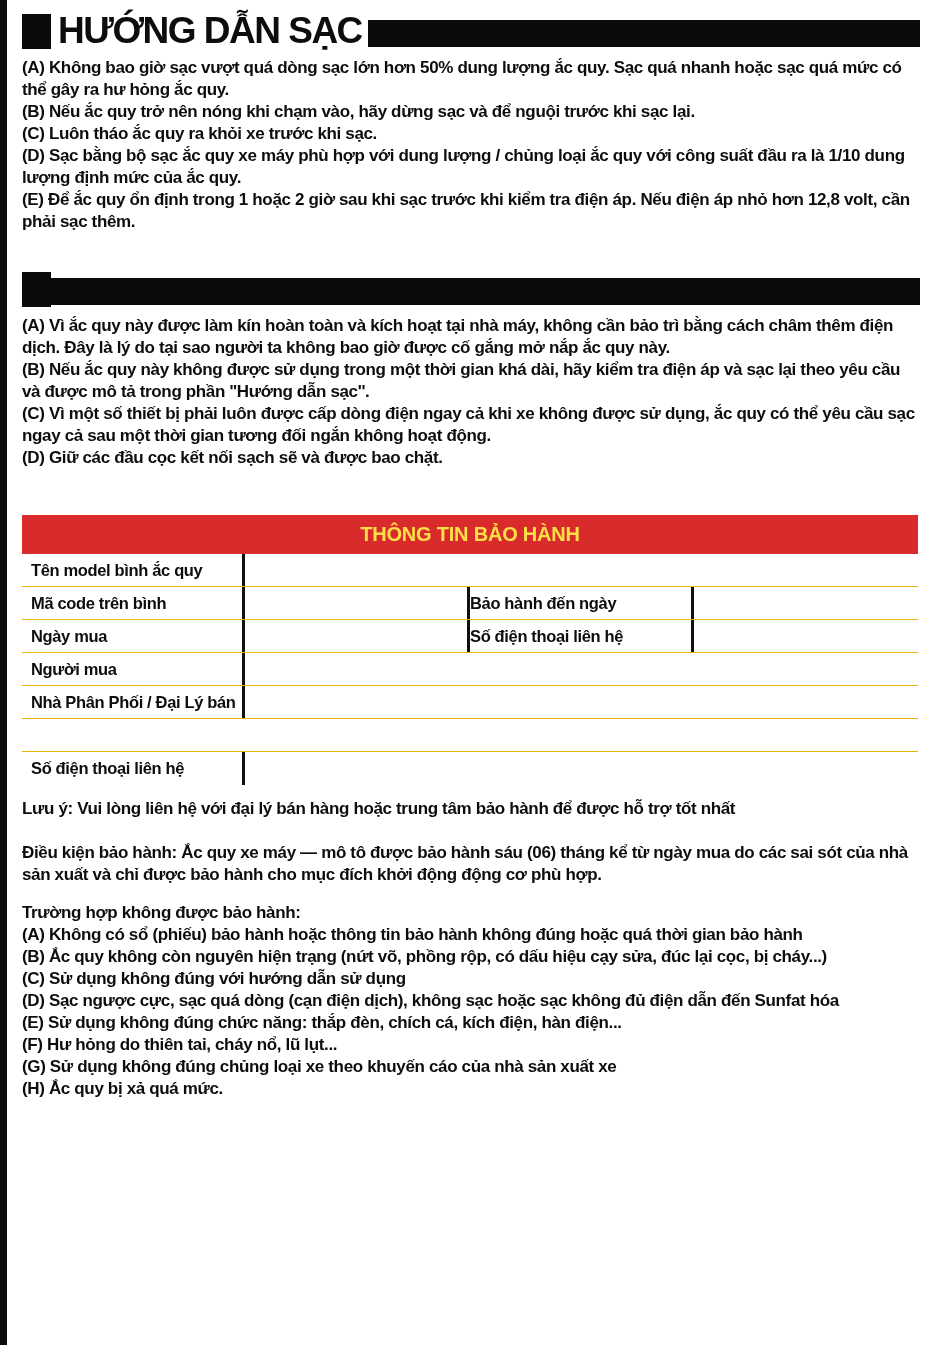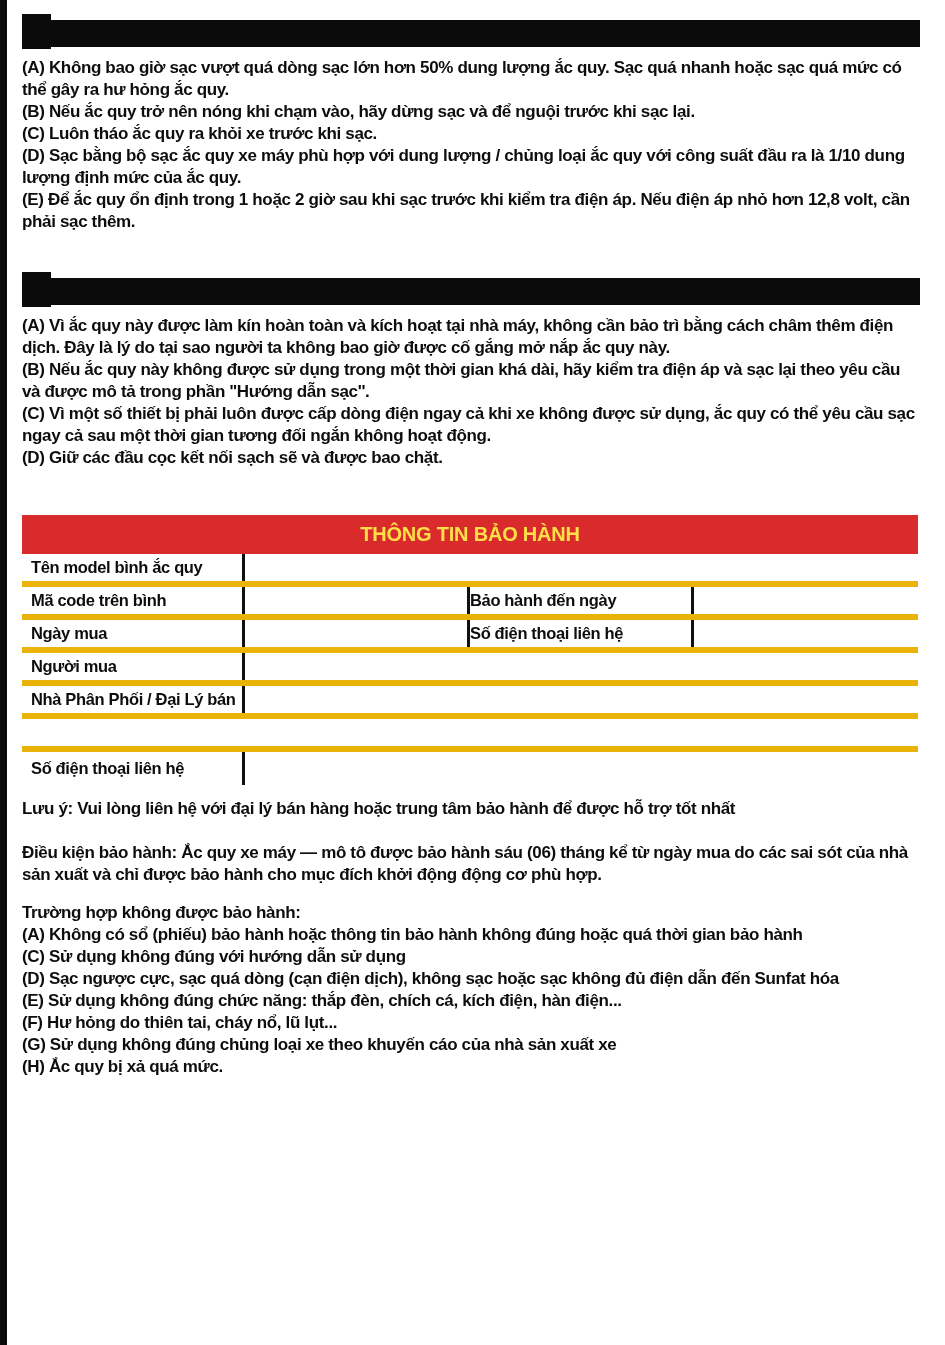--- a/index.html
+++ b/index.html
@@ -32,21 +32,21 @@
     letter-spacing:-0.35px;margin:0;
   }
   .sec2{margin-top:37px;}
 
   
   .wtable{margin-top:46px;width:896px;}
   .wt-head{
     height:39px;line-height:39px;background:#d92b2b;color:#fde047;
     text-align:center;font-weight:bold;font-size:20px;letter-spacing:-0.2px;
   }
-  .trow{display:flex;height:33px;border-bottom:6px solid #eab308;box-sizing:border-box;}
+  .trow{display:flex;height:33px;border-bottom:1px solid #eab308;box-sizing:border-box;}
   .trow.last{border-bottom:none;}
   .cell{display:flex;align-items:center;box-sizing:border-box;height:100%;
         font-size:16.5px;font-weight:bold;letter-spacing:-0.35px;}
   .c-label {width:223px;border-right:3px solid #101010;padding-left:9px;}
   .c-val   {width:225px;border-right:3px solid #101010;}
   .c-label2{width:224px;border-right:3px solid #101010;}
   .c-val2  {flex:1;}
   .c-valfull{flex:1;}
 
   
@@ -57,20 +57,21 @@
 </head>
 <body>
 
 <div class="page">
   <div class="edge-bar"></div>
 
   <div class="content">
 
     <div class="sec-header">
       <div class="sec-square"></div>
+      <div class="sec-title">HƯỚNG DẪN SẠC</div>
       <div class="sec-bar"></div>
     </div>
     <div class="body-block">
       <p class="para">(A) Không bao giờ sạc vượt quá dòng sạc lớn hơn 50% dung lượng ắc quy. Sạc quá nhanh hoặc sạc quá mức có thể gây ra hư hỏng ắc quy.</p>
       <p class="para">(B) Nếu ắc quy trở nên nóng khi chạm vào, hãy dừng sạc và để nguội trước khi sạc lại.</p>
       <p class="para">(C) Luôn tháo ắc quy ra khỏi xe trước khi sạc.</p>
       <p class="para">(D) Sạc bằng bộ sạc ắc quy xe máy phù hợp với dung lượng / chủng loại ắc quy với công suất đầu ra là 1/10 dung lượng định mức của ắc quy.</p>
       <p class="para">(E) Để ắc quy ổn định trong 1 hoặc 2 giờ sau khi sạc trước khi kiểm tra điện áp. Nếu điện áp nhỏ hơn 12,8 volt, cần phải sạc thêm.</p>
     </div>
 
@@ -126,20 +127,21 @@
         <div class="cell c-valfull"></div>
       </div>
     </div>
 
     <p class="para note">Lưu ý: Vui lòng liên hệ với đại lý bán hàng hoặc trung tâm bảo hành để được hỗ trợ tốt nhất</p>
     <p class="para conditions">Điều kiện bảo hành: Ắc quy xe máy — mô tô được bảo hành sáu (06) tháng kể từ ngày mua do các sai sót của nhà sản xuất và chỉ được bảo hành cho mục đích khởi động động cơ phù hợp.</p>
 
     <p class="para exclusions-title">Trường hợp không được bảo hành:</p>
     <div>
       <p class="para">(A) Không có sổ (phiếu) bảo hành hoặc thông tin bảo hành không đúng hoặc quá thời gian bảo hành</p>
+      <p class="para">(B) Ắc quy không còn nguyên hiện trạng (nứt võ, phồng rộp, có dấu hiệu cạy sửa, đúc lại cọc, bị cháy...)</p>
       <p class="para">(C) Sử dụng không đúng với hướng dẫn sử dụng</p>
       <p class="para">(D) Sạc ngược cực, sạc quá dòng (cạn điện dịch), không sạc hoặc sạc không đủ điện dẫn đến Sunfat hóa</p>
       <p class="para">(E) Sử dụng không đúng chức năng: thắp đèn, chích cá, kích điện, hàn điện...</p>
       <p class="para">(F) Hư hỏng do thiên tai, cháy nổ, lũ lụt...</p>
       <p class="para">(G) Sử dụng không đúng chủng loại xe theo khuyến cáo của nhà sản xuất xe</p>
       <p class="para">(H) Ắc quy bị xả quá mức.</p>
     </div>
 
   </div>
 </div>

